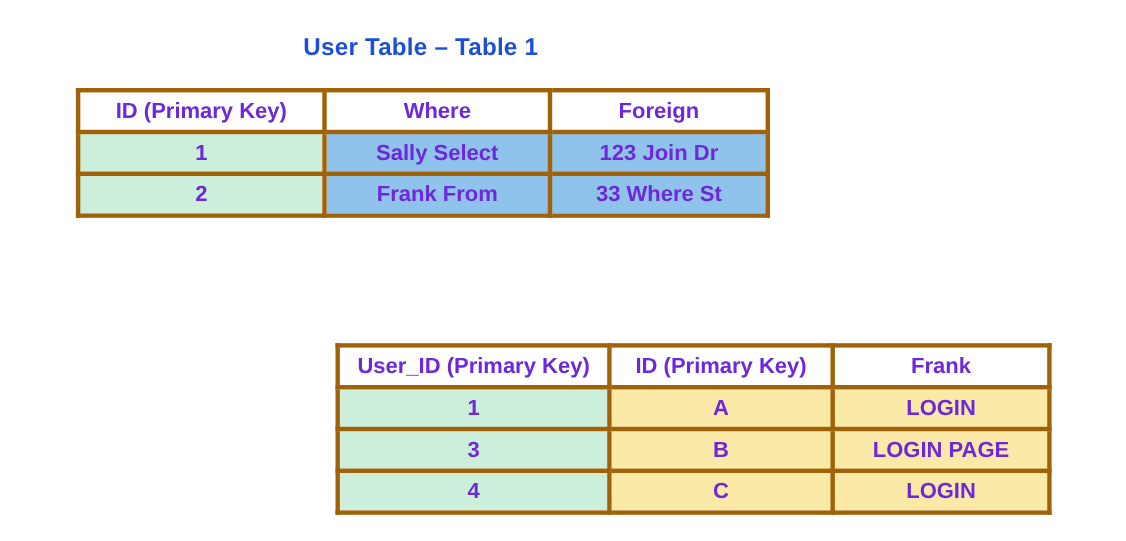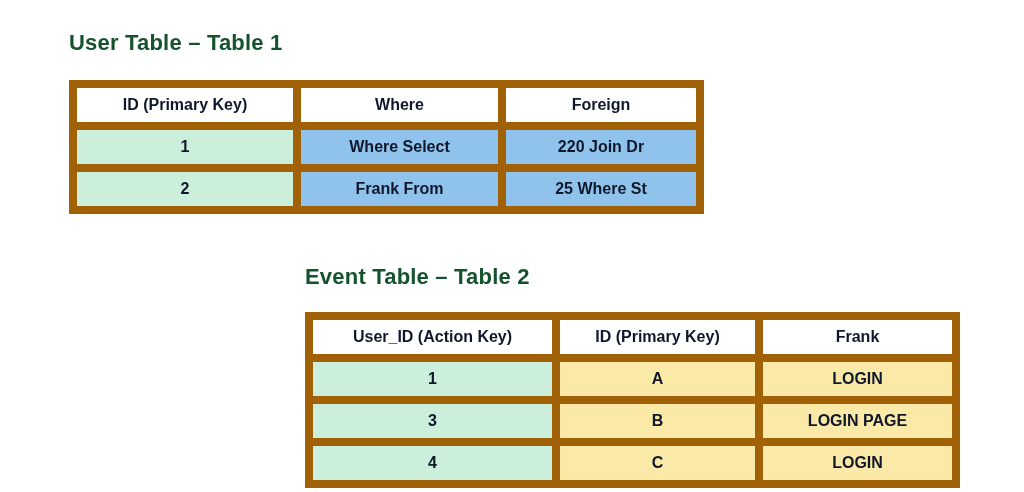--- a/index.html
+++ b/index.html
@@ -10,46 +10,46 @@
   }
   .canvas {
     position: relative;
     width: 1024px;
     height: 492px;
     background: #ffffff;
     overflow: hidden;
   }
   .table-title {
     position: absolute;
-    text-align: left;
+    text-align: center;
     font-size: 22px;
     font-weight: 700;
-    color: #14532d;
+    color: #1d4ed8;
     letter-spacing: 0.2px;
   }
   #title-1 { left: 69px;  top: 30px;  width: 627px; }
   #title-2 { left: 305px; top: 264px; width: 647px; }
 
   table.db-table {
     position: absolute;
     border-collapse: collapse;
     table-layout: fixed;
     background: #ffffff;
   }
   #table-1 { left: 69px;  top: 80px;  width: 627px; }
   #table-2 { left: 305px; top: 312px; width: 647px; }
 
   table.db-table th,
   table.db-table td {
-    border: 8px solid #a16207;
+    border: 4px solid #a16207;
     text-align: center;
     vertical-align: middle;
-    font-size: 16px;
+    font-size: 20px;
     font-weight: 700;
-    color: #0f172a;
+    color: #6d28d9;
     height: 34px;
     padding: 0 6px;
     overflow: hidden;
     white-space: nowrap;
   }
   table.db-table th { background: #ffffff; }
 
   .cell-green  { background: #ccefdc; }
   .cell-blue   { background: #90c3ec; }
   .cell-yellow { background: #fbe9a7; }
@@ -70,42 +70,41 @@
     <thead>
       <tr>
         <th>ID (Primary Key)</th>
         <th>Where</th>
         <th>Foreign</th>
       </tr>
     </thead>
     <tbody>
       <tr>
         <td class="cell-green">1</td>
-        <td class="cell-blue">Where Select</td>
-        <td class="cell-blue">220 Join Dr</td>
+        <td class="cell-blue">Sally Select</td>
+        <td class="cell-blue">123 Join Dr</td>
       </tr>
       <tr>
         <td class="cell-green">2</td>
         <td class="cell-blue">Frank From</td>
-        <td class="cell-blue">25 Where St</td>
+        <td class="cell-blue">33 Where St</td>
       </tr>
     </tbody>
   </table>
 
-  <div id="title-2" class="table-title">Event Table – Table 2</div>
 
   <table id="table-2" class="db-table">
     <colgroup>
       <col style="width:247px">
       <col style="width:203px">
       <col style="width:197px">
     </colgroup>
     <thead>
       <tr>
-        <th>User_ID (Action Key)</th>
+        <th>User_ID (Primary Key)</th>
         <th>ID (Primary Key)</th>
         <th>Frank</th>
       </tr>
     </thead>
     <tbody>
       <tr>
         <td class="cell-green">1</td>
         <td class="cell-yellow">A</td>
         <td class="cell-yellow">LOGIN</td>
       </tr>

